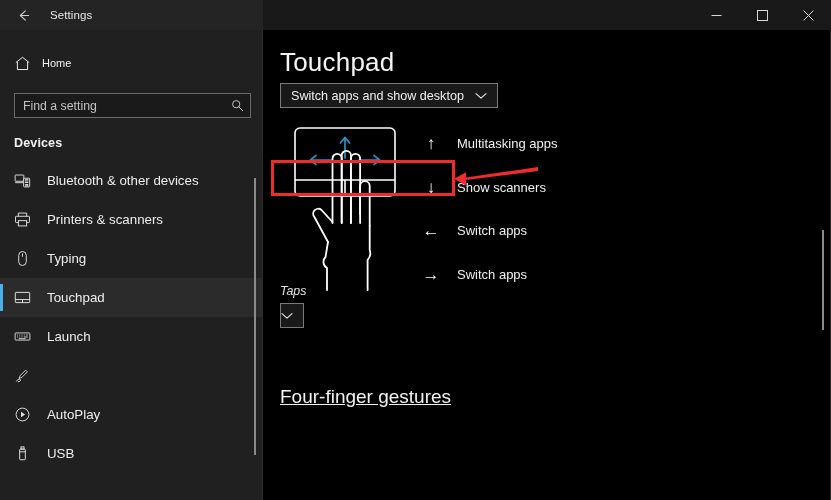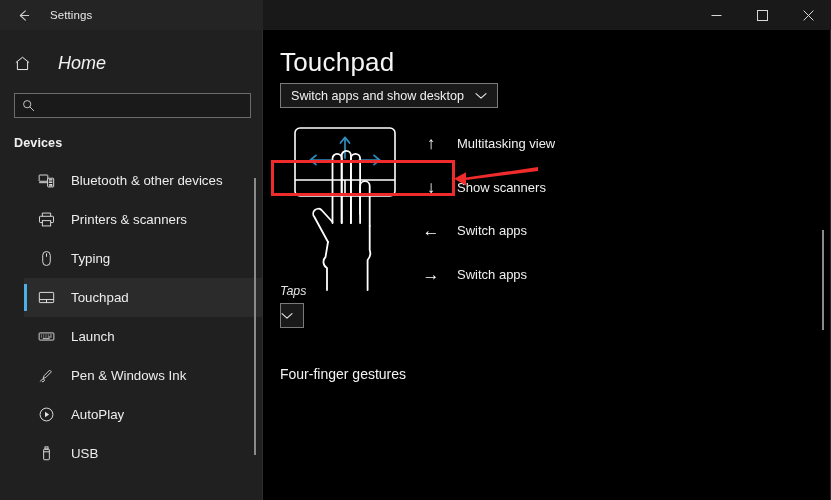--- a/index.html
+++ b/index.html
@@ -43,21 +43,21 @@
   #sidebar {
     position:absolute; top:30px; left:0; width:263px; height:470px;
     background:#202020;
     overflow:hidden;
   }
   #home-row {
     display:flex; align-items:center; height:34px;
     margin-top:16px; padding-left:14px;
   }
   #home-row .ic { width:28px; display:flex; align-items:center; }
-  #home-label { font-size:18px; color:#f2f2f2; margin-left:16px;font-style:italic; }
+  #home-label { font-size:11px; color:#f2f2f2; margin-left:0; }
 
   #search-wrap {
     margin:13px 12px 0 14px; height:25px;
     background:#1a1a1a; border:1px solid #6b6b6b;
     display:flex; align-items:center; position:relative;
   }
   #search-input {
     flex:1; background:transparent; border:0; outline:none;
     font-family:"Liberation Sans", sans-serif;
     font-size:12.3px; color:#c9c9c9; padding:0 8px;
@@ -66,21 +66,21 @@
   #search-icon { width:26px; display:flex; align-items:center; justify-content:center; }
 
   #devices-header {
     font-size:12.6px; font-weight:bold; color:#f0f0f0;
     margin:18px 0 0 14px; letter-spacing:.1px;
   }
 
   #nav-list { margin-top:11px; }
   .nav-item {
     position:relative; display:flex; align-items:center;
-    height:39px; padding-left:14px;margin-left:24px;
+    height:39px; padding-left:14px;
   }
   .nav-item .ic { width:28px; display:flex; align-items:center; justify-content:flex-start; }
   .nav-item .lbl { font-size:13.3px; color:#ededed; margin-left:5px; white-space:nowrap; }
   .nav-item.selected { background:#2b2b2b; }
   .nav-item.selected::before {
     content:""; position:absolute; left:0; top:6px; bottom:6px; width:3px;
     background:#4cb0e8;
   }
   #sidebar-scroll-track {
     position:absolute; right:4px; top:0; width:8px; height:470px;
@@ -147,22 +147,23 @@
     position:absolute; left:8px; top:130px;
     width:184px; height:36px;
     border:3px solid #ef2b2b;
   }
   #taps-combo-wrap { position:relative; margin-top:6px; }
   #taps-combo { }
 
   #red-arrow { position:absolute; left:187px; top:131px; }
 
   #four-finger-title {
-    font-size:14px; color:#f2f2f2; font-weight:400;
-    margin:38px 0 0 17px;
+    font-size:19px; color:#f2f2f2; font-weight:400;
+    margin:58px 0 0 17px;
+    text-decoration:underline;
   }
 
   #main-scroll-thumb {
     position:absolute; right:7px; top:200px; width:2px; height:100px;
     background:#8a8a8a;
   }
   #main-edge {
     position:absolute; right:0; top:0; width:1px; height:470px; background:#2a2a2a;
   }
 </style>
@@ -206,20 +207,21 @@
       <span class="ic">
         <svg width="17" height="17" viewBox="0 0 18 18" fill="none" stroke="#ededed" stroke-width="1.05">
           <path d="M2 8 L9 2.4 L16 8"></path>
           <path d="M3.6 7.2 V15.4 H14.4 V7.2"></path>
         </svg>
       </span>
       <span id="home-label">Home</span>
     </div>
 
     <div id="search-wrap">
+      <input id="search-input" type="text" placeholder="Find a setting" style="">
       <span id="search-icon">
         <svg width="13" height="13" viewBox="0 0 14 14" fill="none" stroke="#cfcfcf" stroke-width="1">
           <circle cx="5.6" cy="5.6" r="3.9"></circle>
           <path d="M8.5 8.5 L12.6 12.6" stroke-linecap="round"></path>
         </svg>
       </span>
     </div>
 
     <div id="devices-header">Devices</div>
 
@@ -281,21 +283,20 @@
         <span class="lbl">Launch</span>
       </div>
 
       <div class="nav-item">
         <span class="ic">
           <svg width="17" height="17" viewBox="0 0 18 18" fill="none" stroke="#e2e2e2" stroke-width="1">
             <path d="M14.6 2.6 L8.2 9 L7 12.2 L10.2 11 L16.6 4.6 Z" transform="translate(-2,0) scale(0.92) translate(1,1)"></path>
             <path d="M2.4 15.4 C3.6 13 5.6 12.4 6.6 13.2 C7.6 14 6.2 15.8 4.2 15.6"></path>
           </svg>
         </span>
-        <span class="lbl">Pen &amp; Windows Ink</span>
       </div>
 
       <div class="nav-item">
         <span class="ic">
           <svg width="17" height="17" viewBox="0 0 18 18" fill="none" stroke="#e2e2e2" stroke-width="1">
             <circle cx="9" cy="9" r="6.8"></circle>
             <path d="M7.4 6.2 L11.8 9 L7.4 11.8 Z" fill="#e2e2e2" stroke="none"></path>
           </svg>
         </span>
         <span class="lbl">AutoPlay</span>
@@ -368,21 +369,21 @@
             <path d="M41 120 L38.5 135 A7 7 0 0 0 40 146 V168"></path>
 
             <path d="M82.7 104 V128 A10 10 0 0 1 80.6 138 V168"></path>
           </g>
         </svg>
       </div>
 
       <div id="legend">
         <div class="legend-row">
           <span class="arr">↑</span>
-          <span class="ltxt">Multitasking view</span>
+          <span class="ltxt">Multitasking apps</span>
         </div>
         <div class="legend-row">
           <span class="arr">↓</span>
           <span class="ltxt">Show scanners</span>
         </div>
         <div class="legend-row">
           <span class="arr">←</span>
           <span class="ltxt">Switch apps</span>
         </div>
         <div class="legend-row">

